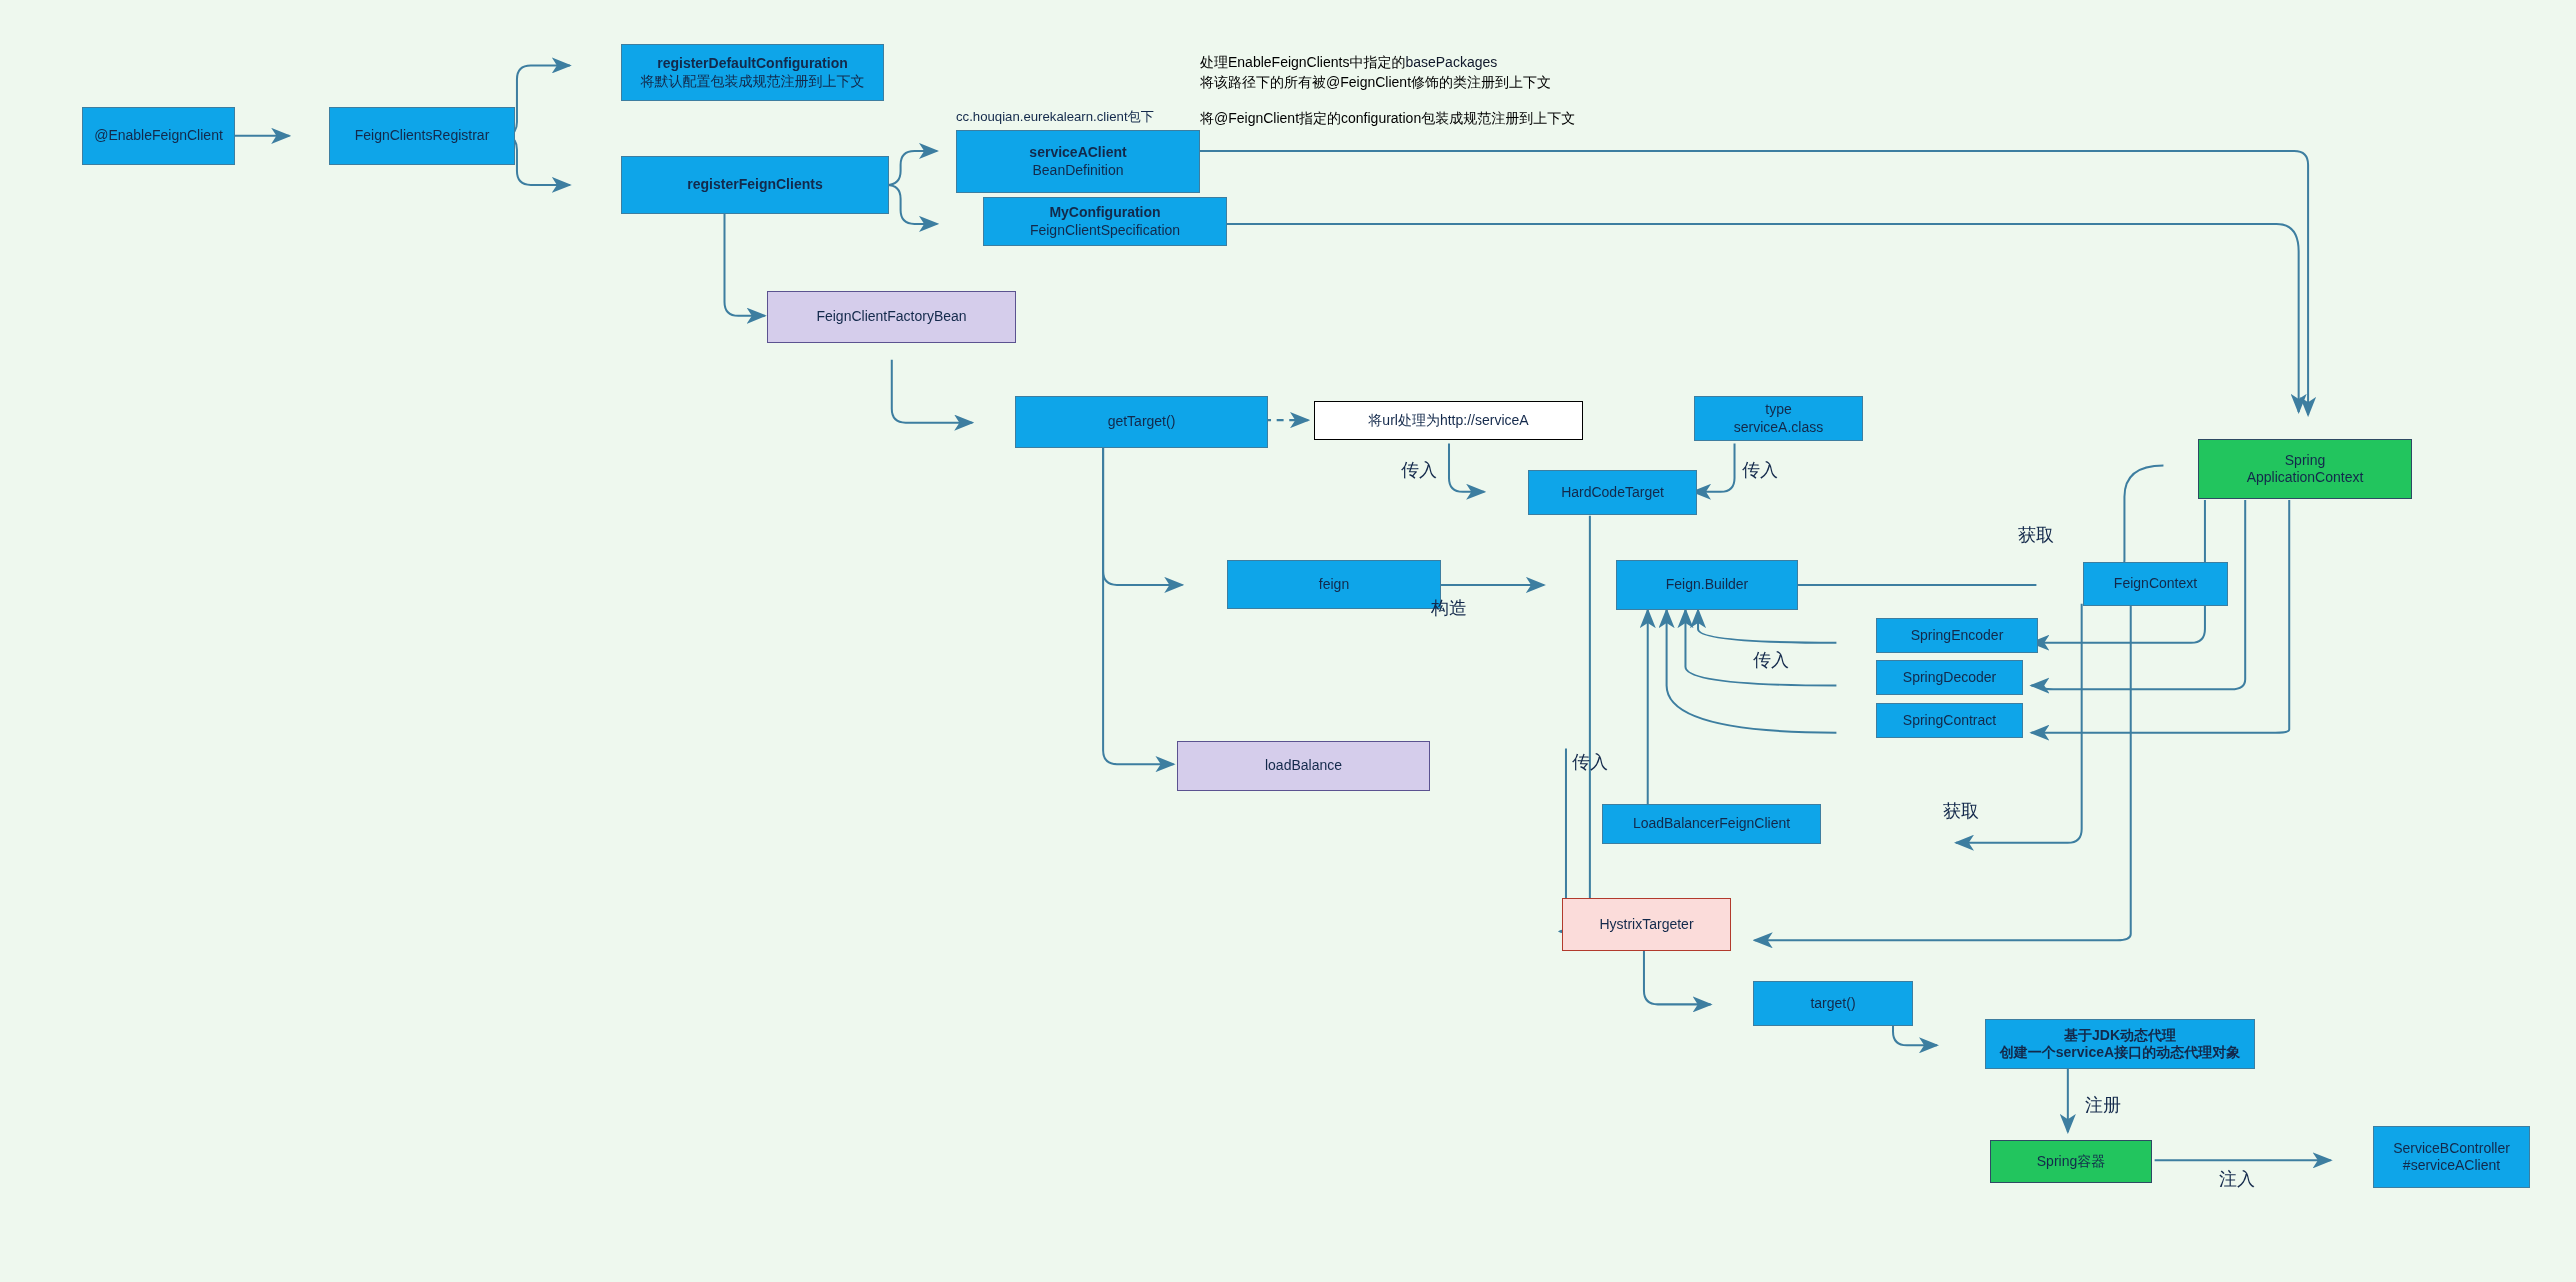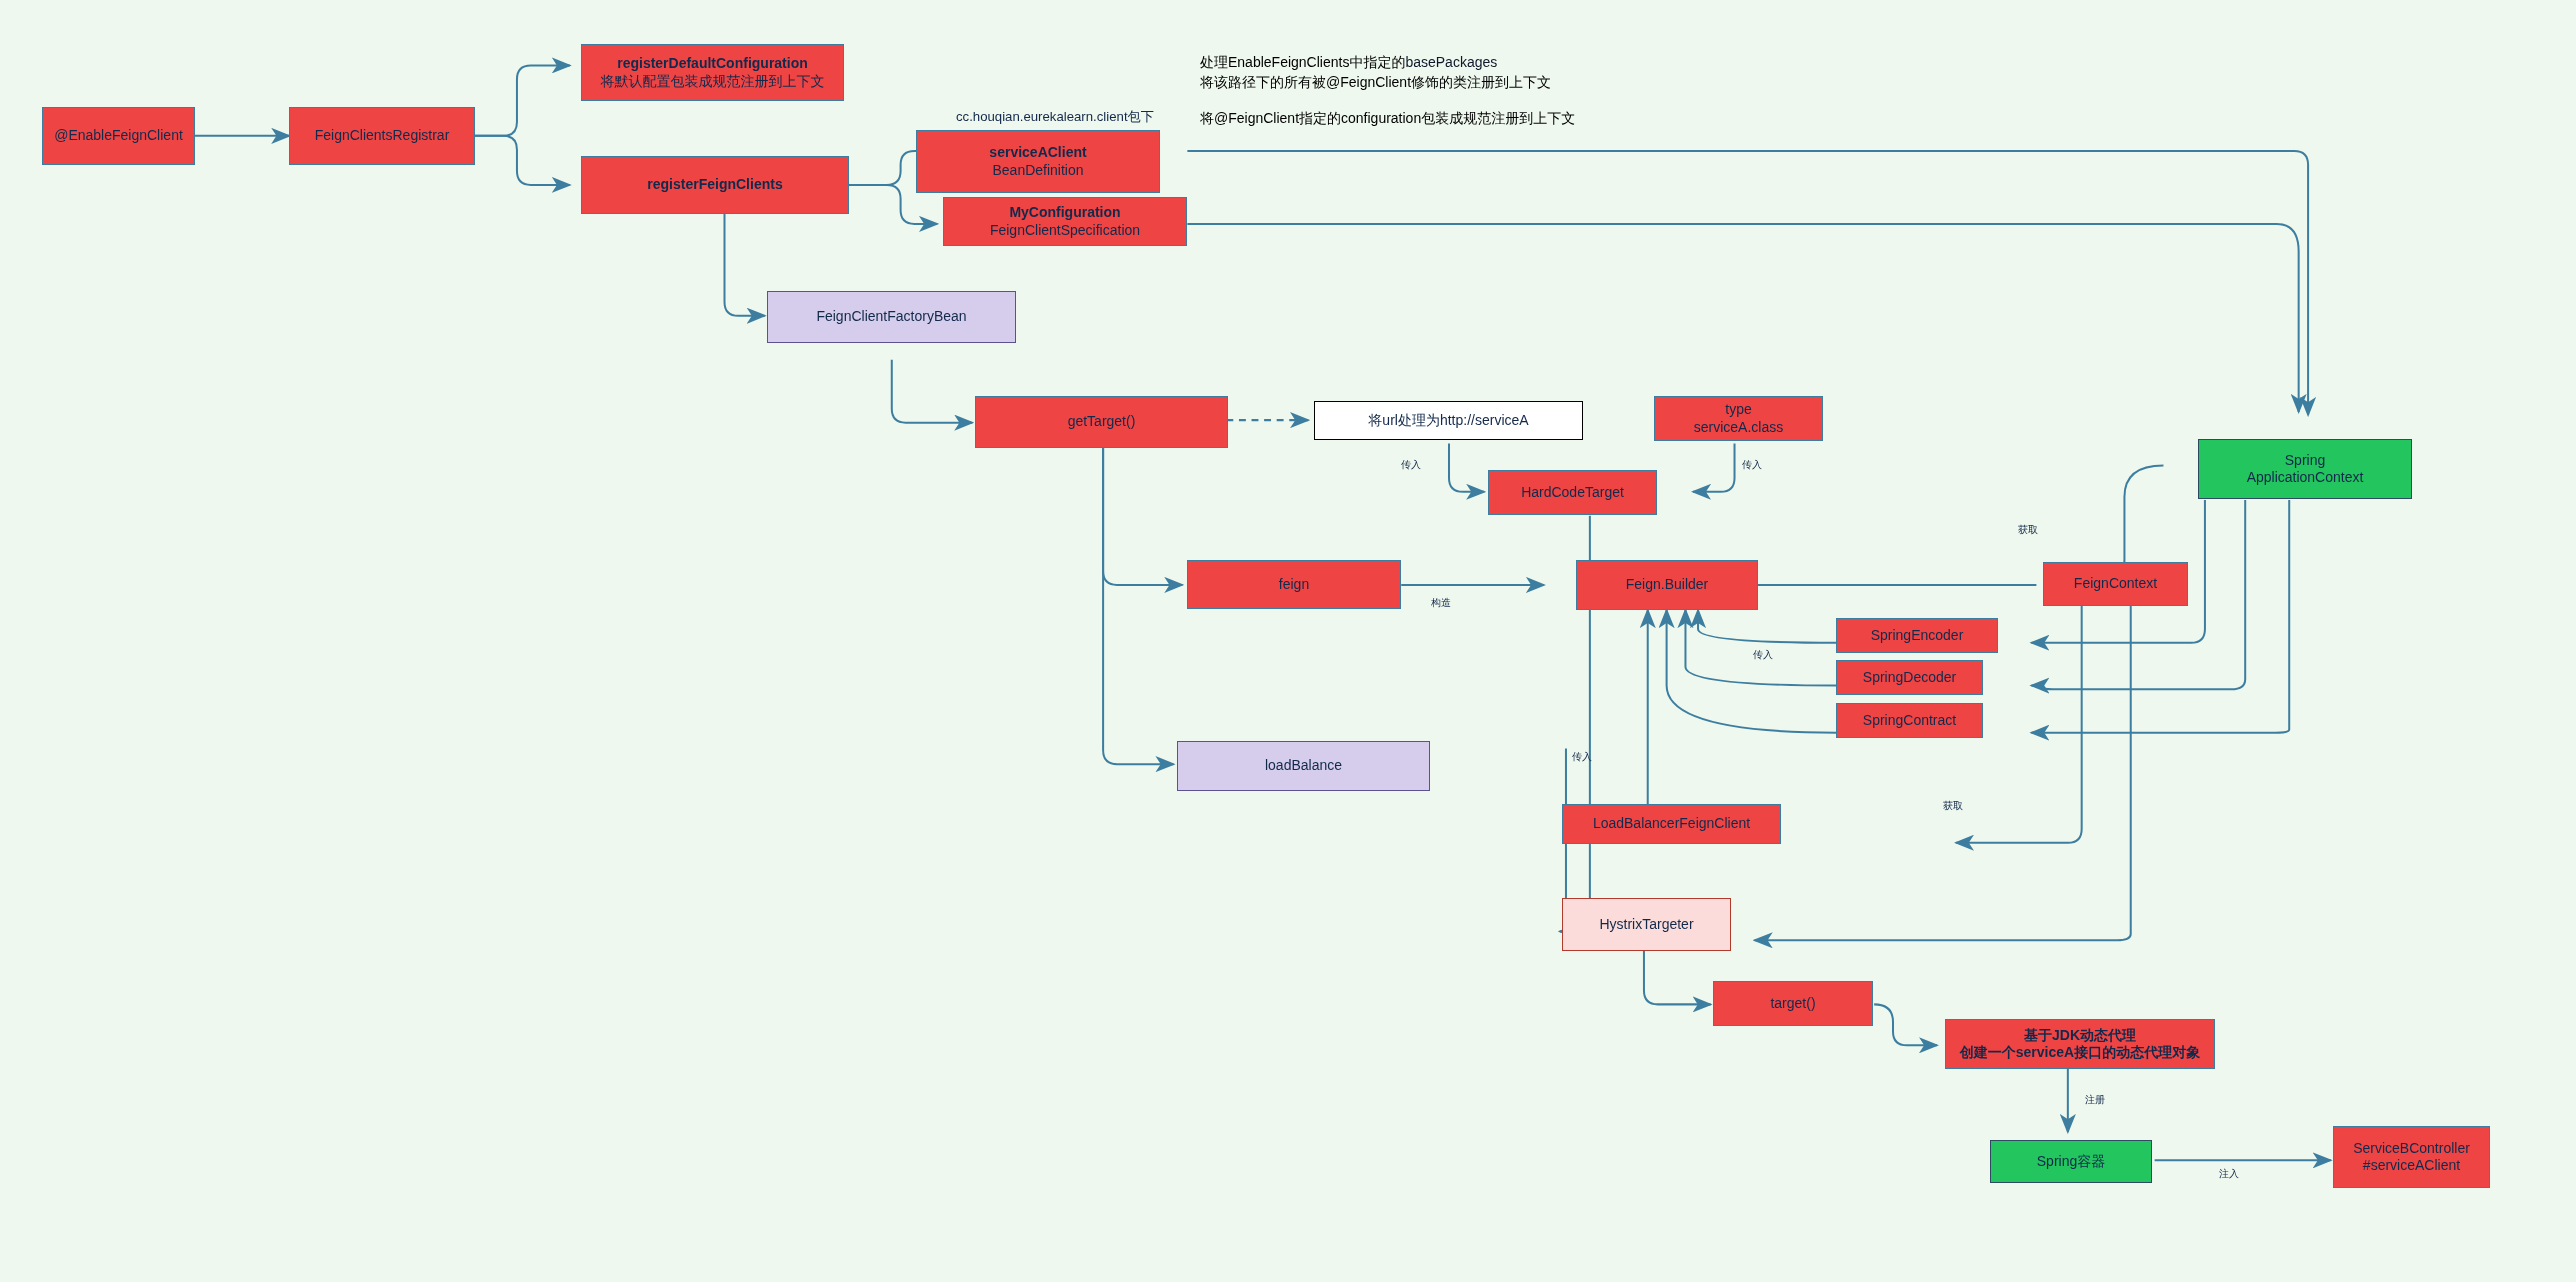--- a/index.html
+++ b/index.html
@@ -15,30 +15,30 @@
   svg.edges{position:absolute;left:0;top:0;width:2576px;height:1283px;pointer-events:none;}
   .node{
     position:absolute;
     box-sizing:border-box;
     display:flex;flex-direction:column;
     align-items:center;justify-content:center;
     text-align:center;
     color:#13294b;
     line-height:1.25;
   }
-  .n-teal{background:#ef4444;border:1.3px solid #3d7ea0;}
+  .n-teal{background:#0ea5e9;border:1.3px solid #3d7ea0;margin-left:40px;}
   .n-purple{background:#d5cdeb;border:1.3px solid #5b5390;}
   .n-grey{background:#22c55e;border:1.3px solid #2e4a63;}
   .n-red{background:#fbdcda;border:1.3px solid #b23a2c;}
   .n-white{background:#ffffff;border:1.3px solid #000000;}
   .t1{font-size:14px;}
   .t1b{font-size:14px;font-weight:bold;}
   .t2{font-size:14px;}
   .edge-label{
-    position:absolute;font-size:10px;color:#13294b;
+    position:absolute;font-size:18px;color:#13294b;
     white-space:nowrap;
   }
   .note{
     position:absolute;font-size:14px;color:#000;
     white-space:pre;line-height:1.45;
   }
   .note .accent{color:#0f172a;}
   .caption{
     position:absolute;font-size:13.2px;color:#13294b;white-space:nowrap;
   }

